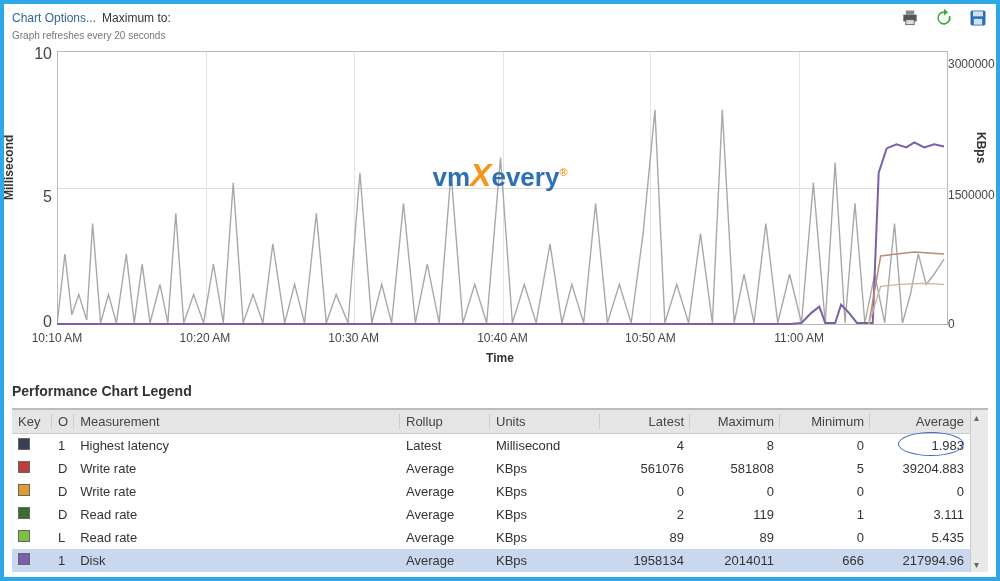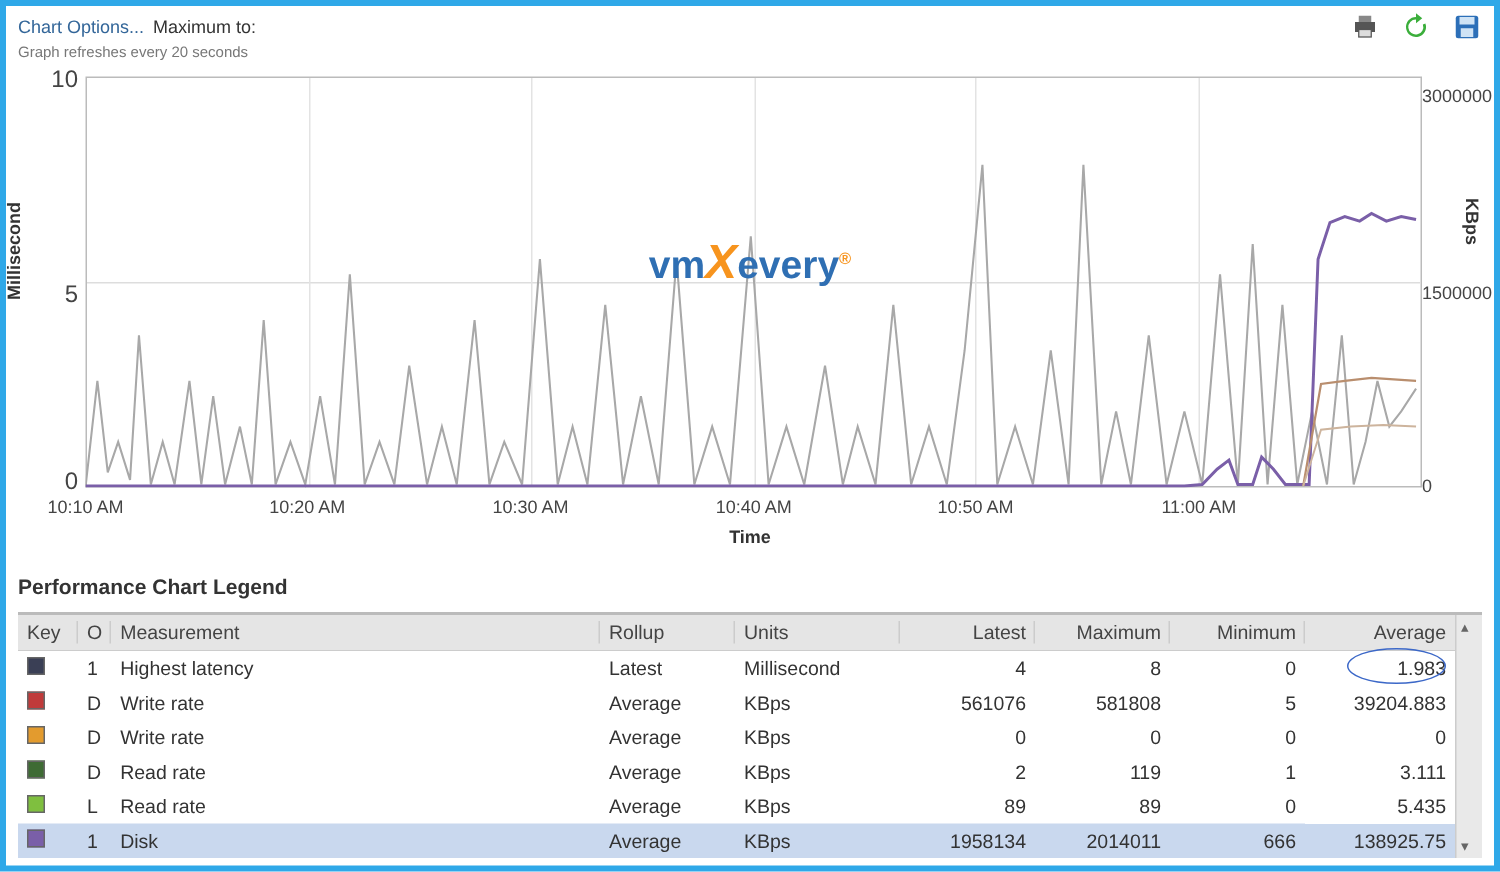--- a/index.html
+++ b/index.html
@@ -205,21 +205,21 @@
         </tr>
         <tr class="selected">
           <td><span class="swatch" style="background:#7A5FA8"></span></td>
           <td>1</td>
           <td>Disk</td>
           <td>Average</td>
           <td>KBps</td>
           <td class="num">1958134</td>
           <td class="num">2014011</td>
           <td class="num">666</td>
-          <td class="num" style="position:relative">138925.75</td>
+          <td class="num" style="position:relative">217994.96</td>
         </tr>
       </tbody>
 </table>
 <div class="scroll-col">
   <span class="arrow" style="top:2px">▴</span>
   <span class="arrow" style="bottom:2px">▾</span>
 </div>
 </div>
 
 </body></html>

